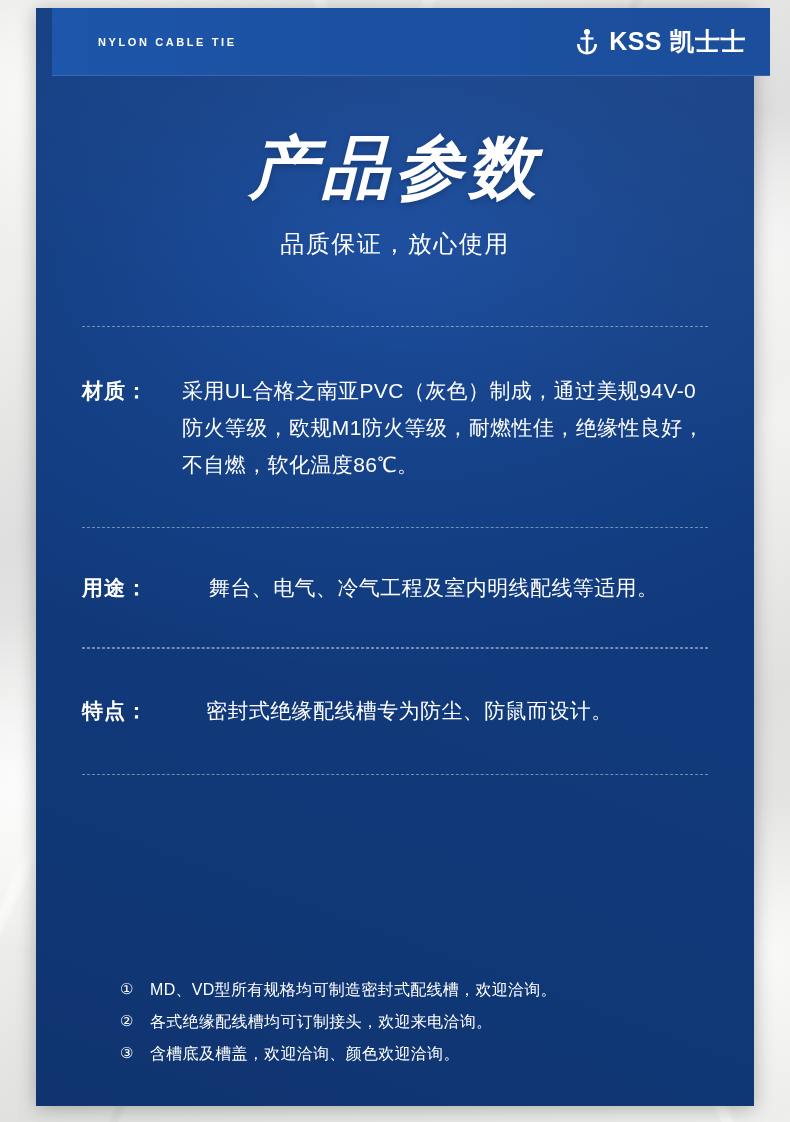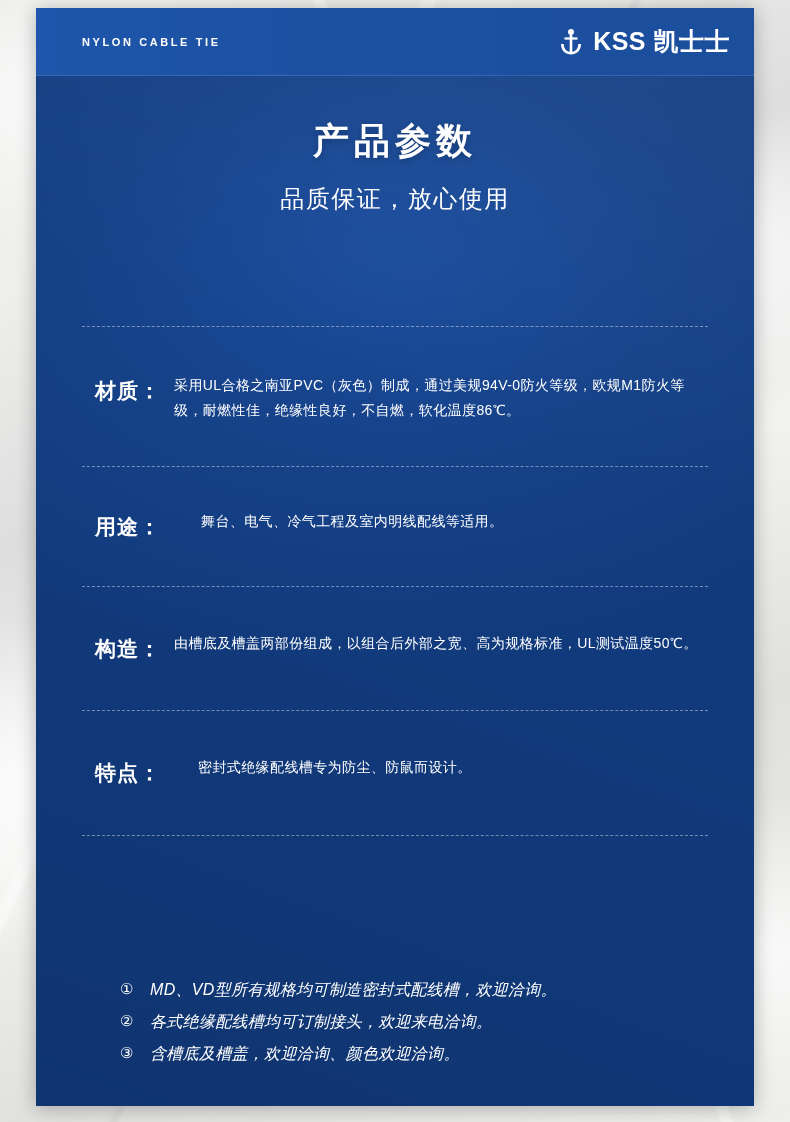--- a/index.html
+++ b/index.html
@@ -55,21 +55,21 @@
     inset: 0;
     background:
       linear-gradient(200deg, rgba(255,255,255,0.05) 0%, rgba(255,255,255,0) 38%),
       linear-gradient(20deg, rgba(0,0,0,0.10) 0%, rgba(0,0,0,0) 45%);
     pointer-events: none;
   }
 
   
   .header {
     position: absolute;
-    left: 0;
+    left: 16px;
     top: 0;
     width: 718px;
     height: 68px;
     background: linear-gradient(90deg, #1d56aa 0%, #1c51a2 40%, #1b4e9c 100%);
     border-bottom: 1px solid rgba(255,255,255,0.12);
     display: flex;
     align-items: center;
     justify-content: space-between;
     box-sizing: border-box;
     padding: 0 24px 0 46px;
@@ -100,26 +100,27 @@
   
   .title-wrap {
     position: absolute;
     left: 0;
     top: 112px;
     width: 718px;
     text-align: center;
   }
   .main-title {
     color: #ffffff;
-    font-size: 36px;
+    font-size: 68px;
     font-weight: 700;
     letter-spacing: 5px;
     line-height: 1.15;
-    margin: 0;
+    margin: 8px;
     text-shadow: 0 2px 6px rgba(0,0,0,0.22);
+    font-style: italic;
   }
   .sub-title {
     color: #ffffff;
     font-size: 24px;
     font-weight: 500;
     letter-spacing: 1.5px;
     margin: 22px 0 0 0;
   }
 
   
@@ -138,28 +139,28 @@
     align-items: flex-start;
     color: #ffffff;
   }
   .spec-label {
     flex: 0 0 auto;
     font-size: 21px;
     font-weight: 700;
     letter-spacing: 1px;
     line-height: 1.75;
     white-space: nowrap;
-    text-align: center;
   }
   .spec-value {
     flex: 1 1 auto;
-    font-size: 14px;
+    font-size: 21px;
     font-weight: 400;
     line-height: 1.75;
     letter-spacing: 0.4px;
+    margin-left: 8px;
   }
 
   .row-a { padding: 46px 0 44px 0; }
   .row-b { padding: 42px 0 40px 0; gap: 27px; }
   .row-c { padding: 44px 0 42px 0; }
   .row-d { padding: 44px 0 44px 0; gap: 24px; }
 
   .spec-label-w1 { width: 92px; }
   .spec-label-w2 { width: 92px; }
 
@@ -176,21 +177,21 @@
     align-items: flex-start;
     font-size: 16px;
     line-height: 2.0;
     letter-spacing: 0.3px;
   }
   .note-num {
     flex: 0 0 auto;
     width: 30px;
     font-size: 15px;
   }
-  .note-text { flex: 1 1 auto; font-style: italic; }
+  .note-text { flex: 1 1 auto; }
 </style>
 </head>
 <body>
 
 <div class="bg"></div>
 
 <div class="panel">
 
   <div class="header">
     <div class="header-eyebrow">NYLON CABLE TIE</div>
@@ -221,24 +222,20 @@
 
     <div class="divider"></div>
 
     <div class="spec-row row-b">
       <div class="spec-label spec-label-w2">用途：</div>
       <div class="spec-value">舞台、电气、冷气工程及室内明线配线等适用。</div>
     </div>
 
     <div class="divider"></div>
 
-    <div class="spec-row row-c">
-      <div class="spec-label spec-label-w1">构造：</div>
-      <div class="spec-value">由槽底及槽盖两部份组成，以组合后外部之宽、高为规格标准，UL测试温度50℃。</div>
-    </div>
 
     <div class="divider"></div>
 
     <div class="spec-row row-d">
       <div class="spec-label spec-label-w2">特点：</div>
       <div class="spec-value">密封式绝缘配线槽专为防尘、防鼠而设计。</div>
     </div>
 
     <div class="divider"></div>
 

